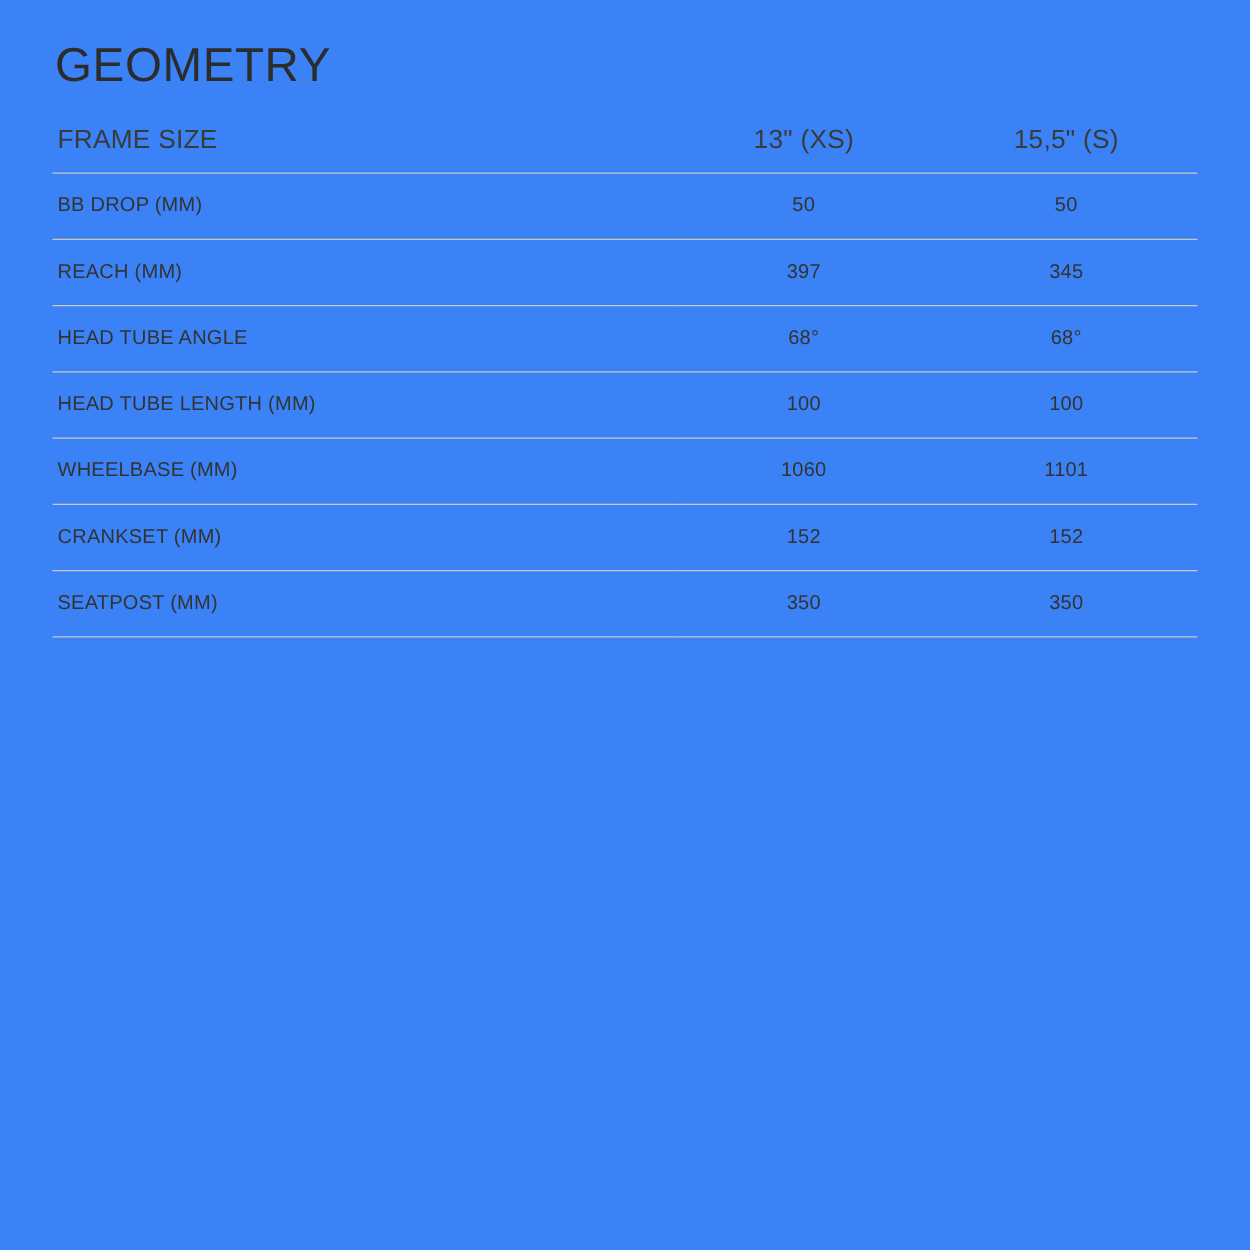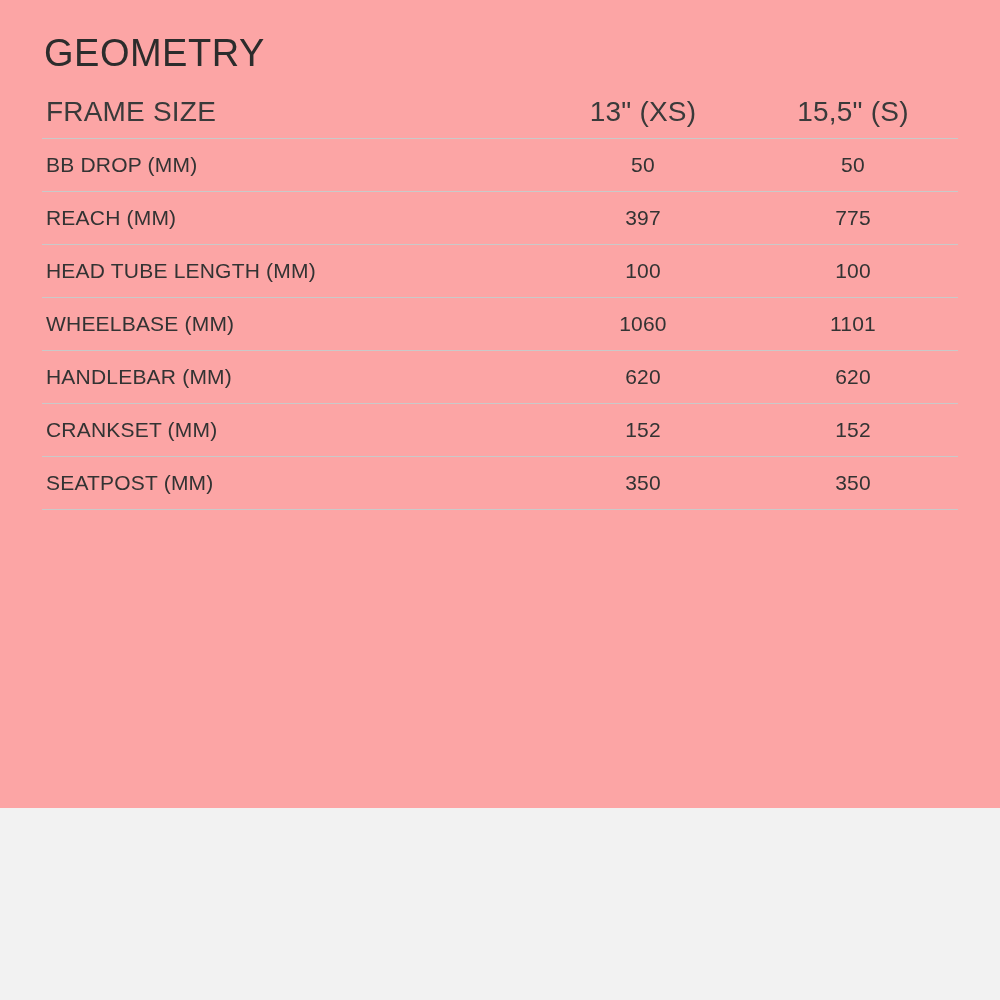--- a/index.html
+++ b/index.html
@@ -6,22 +6,22 @@
     margin: 0;
     padding: 0;
     width: 1000px;
     height: 1000px;
     background: #f2f2f2;
     font-family: "Liberation Sans", sans-serif;
   }
   #page {
     position: relative;
     width: 1000px;
-    height: 808px;
-    background: #fca5a5;
+    height: 1000px;
+    background: #3b82f6;
     box-sizing: border-box;
     overflow: hidden;
   }
   .sheet {
     position: absolute;
     left: 42px;
     top: 34px;
     width: 916px;
   }
   .title {
@@ -47,34 +47,34 @@
   }
   table.geom tr.header-row {
     border-bottom: 1px solid #c9c9c9;
   }
   table.geom td, table.geom th {
     padding: 0;
     height: 52px;
     vertical-align: middle;
     font-weight: 400;
     color: #333333;
-    font-size: 21px;
+    font-size: 16px;
     letter-spacing: 0.2px;
   }
   table.geom th.lbl, table.geom td.lbl {
     text-align: left;
     padding-left: 4px;
     color: #333333;
   }
   table.geom th.val, table.geom td.val {
     text-align: center;
     color: #333333;
   }
   table.geom th.lbl, table.geom th.val {
-    font-size: 28px;
+    font-size: 21px;
     color: #3a3a3a;
   }
   tr.last-row { border-bottom: 1px solid #c9c9c9; }
 </style>
 </head>
 <body>
 
 <div id="page">
   <div class="sheet">
 
@@ -95,36 +95,36 @@
       </thead>
       <tbody>
         <tr>
           <td class="lbl">BB DROP (MM)</td>
           <td class="val">50</td>
           <td class="val">50</td>
         </tr>
         <tr>
           <td class="lbl">REACH (MM)</td>
           <td class="val">397</td>
-          <td class="val">775</td>
+          <td class="val">345</td>
+        </tr>
+        <tr>
+          <td class="lbl">HEAD TUBE ANGLE</td>
+          <td class="val">68°</td>
+          <td class="val">68°</td>
         </tr>
         <tr>
           <td class="lbl">HEAD TUBE LENGTH (MM)</td>
           <td class="val">100</td>
           <td class="val">100</td>
         </tr>
         <tr>
           <td class="lbl">WHEELBASE (MM)</td>
           <td class="val">1060</td>
           <td class="val">1101</td>
-        </tr>
-        <tr>
-          <td class="lbl">HANDLEBAR (MM)</td>
-          <td class="val">620</td>
-          <td class="val">620</td>
         </tr>
         <tr>
           <td class="lbl">CRANKSET (MM)</td>
           <td class="val">152</td>
           <td class="val">152</td>
         </tr>
         <tr class="last-row">
           <td class="lbl">SEATPOST (MM)</td>
           <td class="val">350</td>
           <td class="val">350</td>

